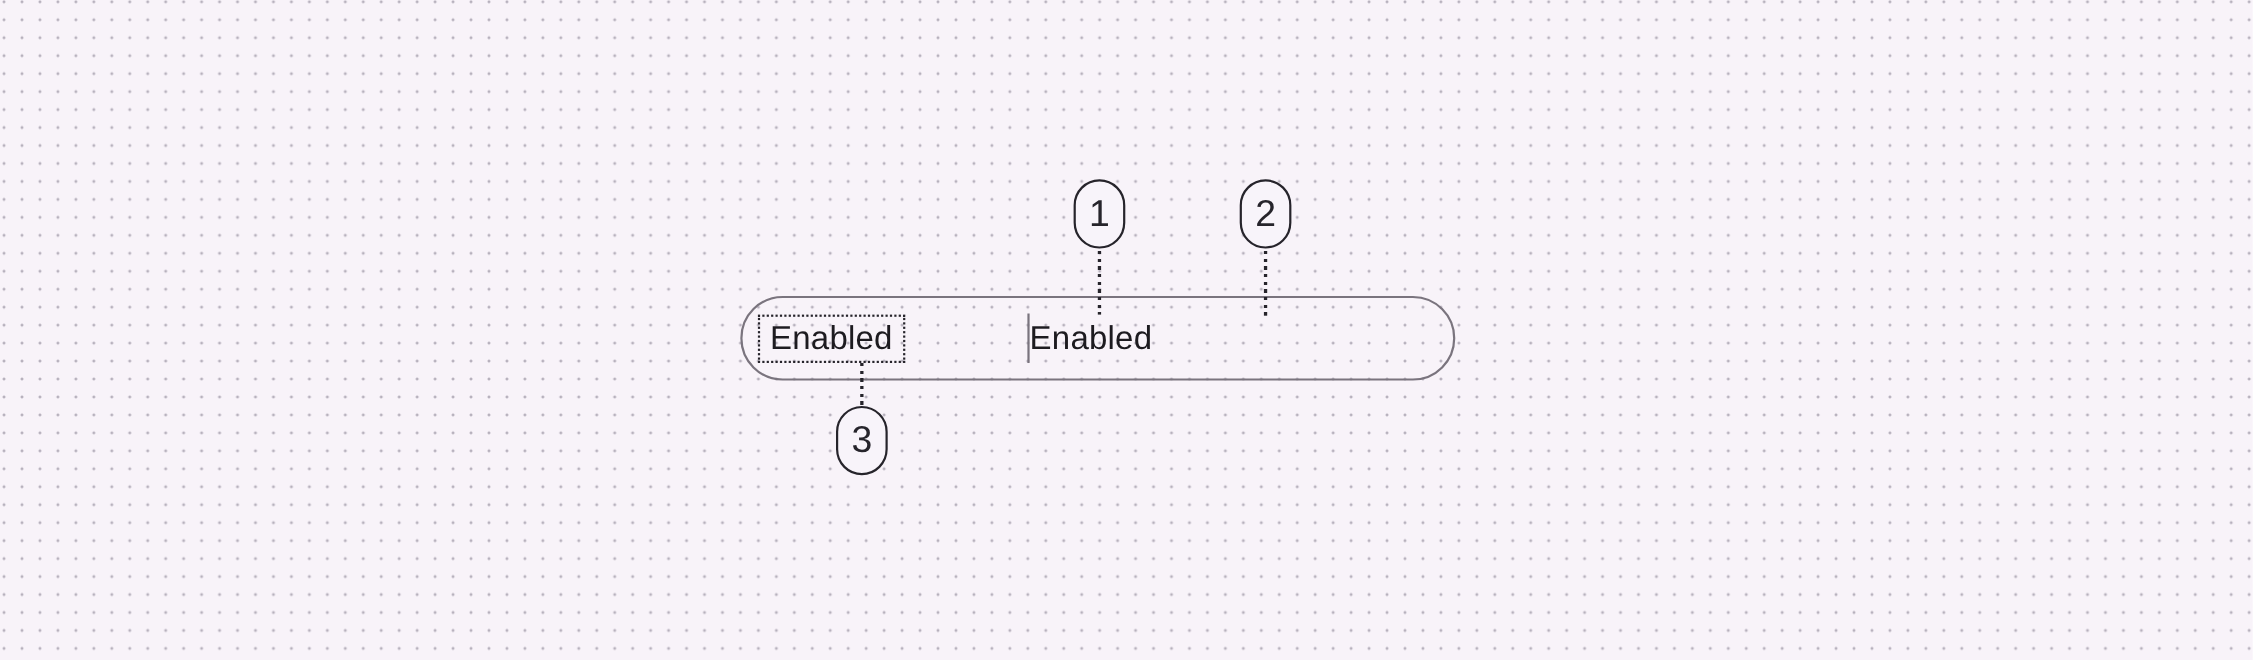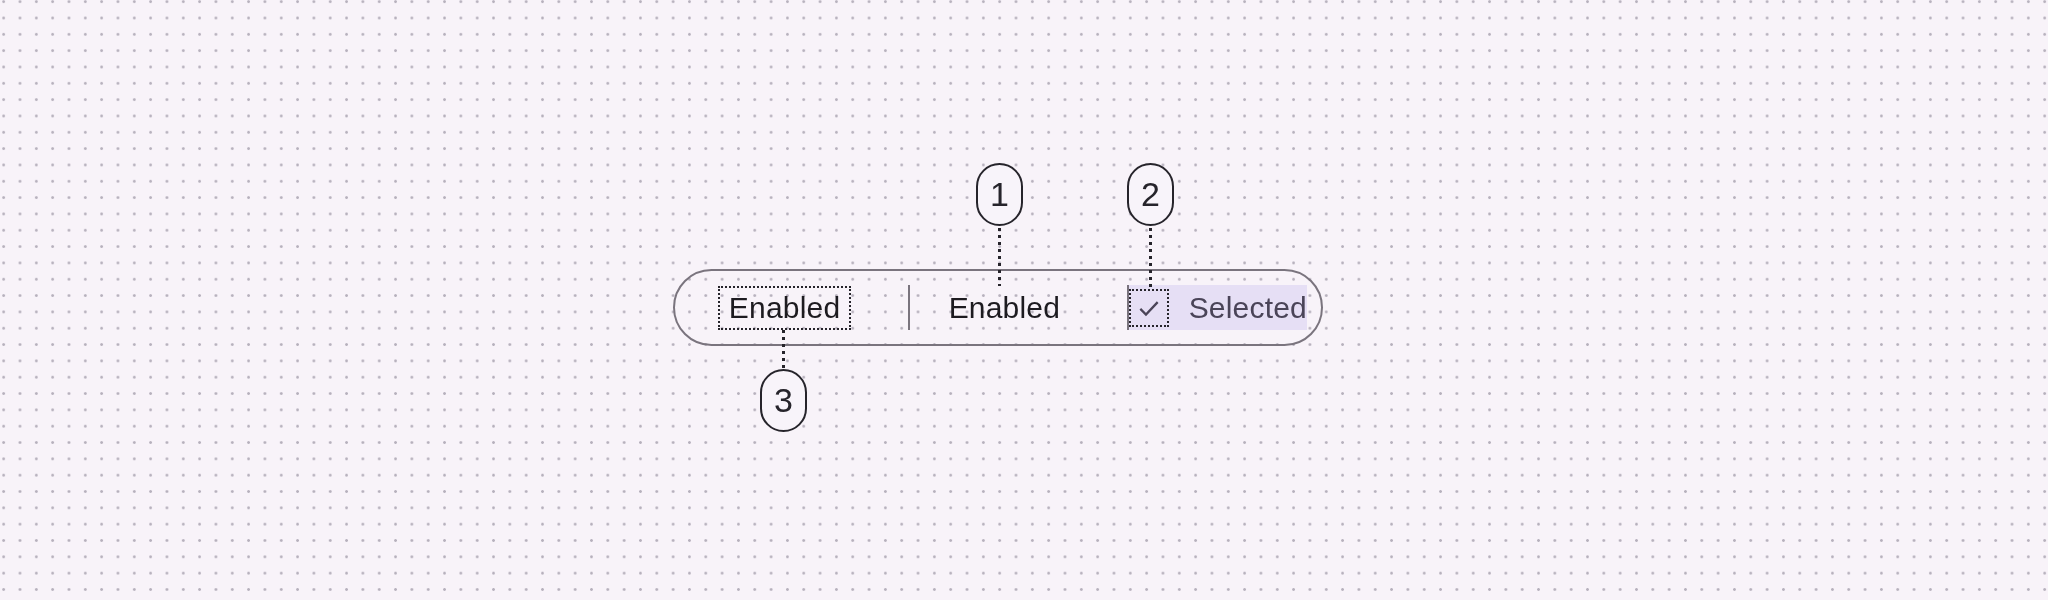--- a/index.html
+++ b/index.html
@@ -20,21 +20,21 @@
   .segbtn {
     position: absolute; left: 673px; top: 269px;
     width: 650px; height: 77px;
     box-sizing: border-box;
     border: 2px solid var(--c-outline, #7A747E);
     border-radius: 40px;
     display: flex;
     overflow: hidden;
   }
   .seg {
-    display: flex; align-items: center; justify-content: center;
+    display: flex; align-items: center; justify-content: flex-start;
     box-sizing: border-box;
     background: transparent;
     border: none; padding: 0; margin: 14px;
     cursor: pointer;
   }
   .seg-1 { width: 217px; }
   .seg-2 { width: 216px; border-left: 2px solid var(--c-outline, #7A747E); }
   .seg-3 {
     flex: 1;
     border-left: 2px solid var(--c-outline, #7A747E);
@@ -103,28 +103,20 @@
     <div class="seg seg-1" role="button">
       <span class="dotted-box">
         <span class="seg-label">Enabled</span>
       </span>
     </div>
 
     <div class="seg seg-2" role="button">
       <span class="seg-label">Enabled</span>
     </div>
 
-    <div class="seg seg-3" role="button">
-      <span class="icon-box">
-        <svg class="check-svg" width="26" height="26" viewBox="0 0 24 24" aria-hidden="true">
-          <path d="M4 12.8 L9.2 18 L20 6.6" fill="none" stroke="#4A4458" stroke-width="2.1" stroke-linecap="butt"></path>
-        </svg>
-      </span>
-      <span class="seg-label">Selected</span>
-    </div>
 
   </div>
 
   <div class="leader leader-1"></div>
   <div class="leader leader-2"></div>
   <div class="leader leader-3"></div>
 
   <div class="badge badge-1">
     <span class="badge-num">1</span>
   </div>

